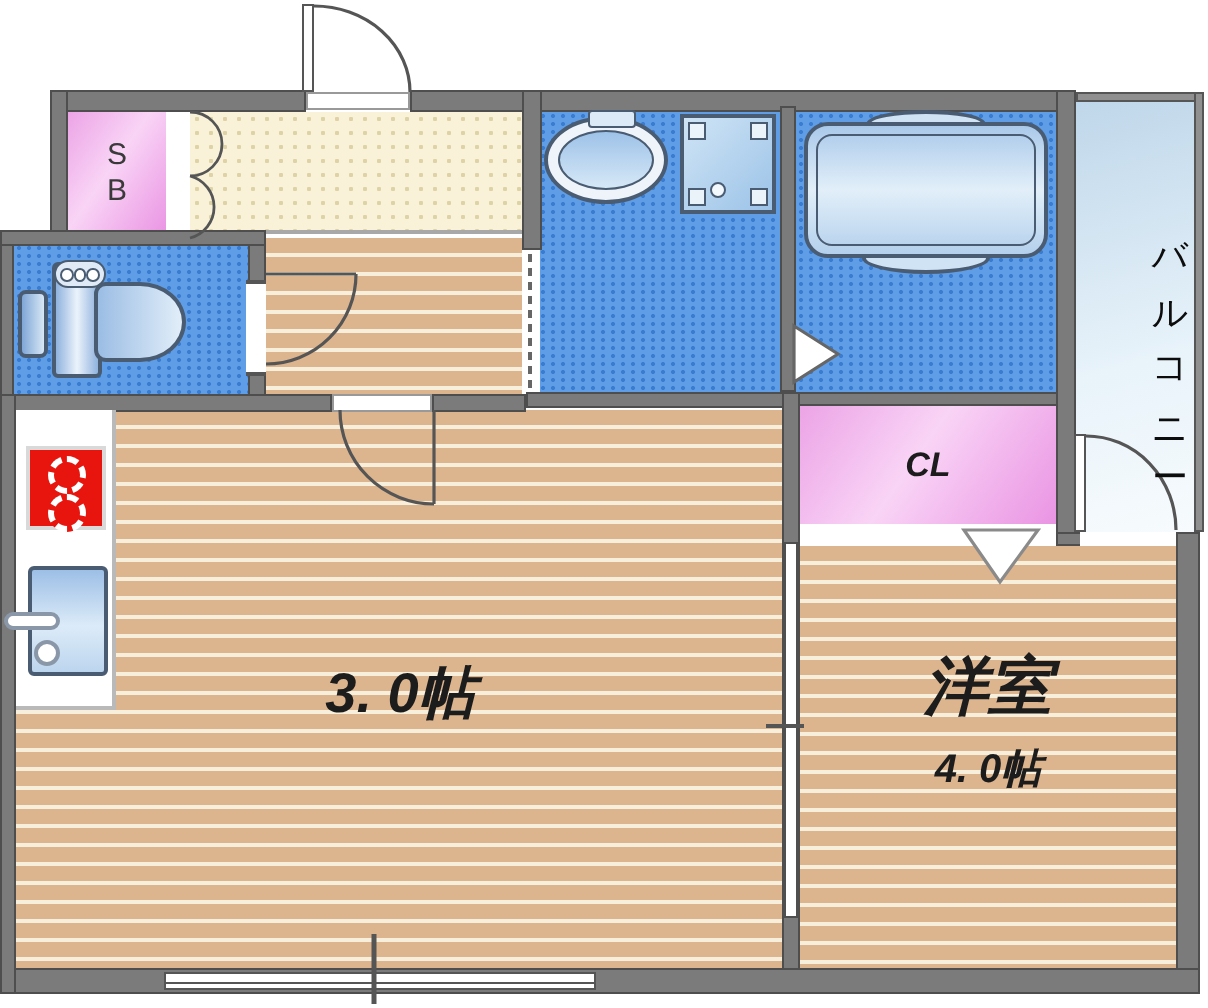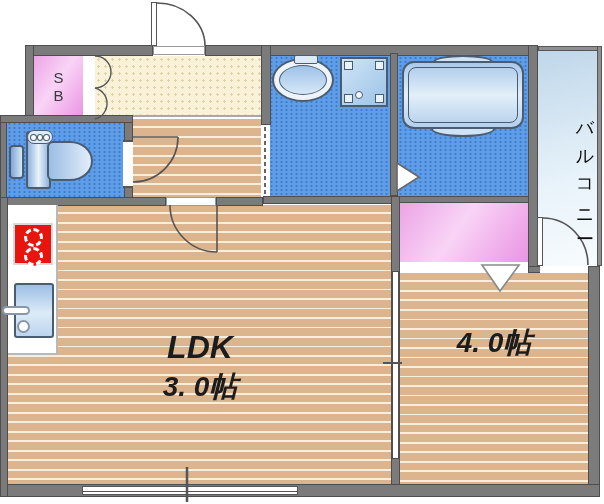--- a/index.html
+++ b/index.html
@@ -130,20 +130,22 @@
     <path d="M265,127 L265,195" stroke="#666" stroke-width="2" stroke-dasharray="4,3" fill="none"></path>
     <path d="M383,363 L402,363" stroke="#555" stroke-width="2"></path>
     <path d="M187,467 L187,502" stroke="#555" stroke-width="2.5"></path>
     <path d="M95,56 A16,16 0 0 1 95,88 M95,88 A16,16 0 0 1 95,119" fill="none" stroke="#555" stroke-width="1.4"></path>
   </svg>
 
   <div class="label vtext" style="left:34px;top:56px;width:49px;height:61px;display:flex;align-items:center;justify-content:center;
               font-size:15px;color:#3a3a3a;text-orientation:upright;letter-spacing:1px;">SB</div>
   <div class="label vtext" style="left:538px;top:78px;width:59px;height:190px;display:flex;justify-content:center;
               font-size:18px;letter-spacing:10px;color:#0d0d0d;">バルコニー</div>
+  <div class="label roomname" style="left:400px;top:203px;width:128px;height:59px;display:flex;align-items:center;justify-content:center;
+              font-size:17px;font-weight:600;">CL</div>
   <div class="label roomname" style="left:95px;top:327px;width:210px;font-size:32px;line-height:40px;">
-    <div>LDK</div>
     <div style="font-size:28px;">3. 0帖</div>
   </div>
   <div class="label roomname" style="left:402px;top:322px;width:184px;font-size:32px;line-height:42px;">
-    <div style="font-size:28px;">4. 0帖</div>
+    <div>洋室</div>
+    <div style="font-size:20px;">4. 0帖</div>
   </div>
 </div>
 
 </body></html>

